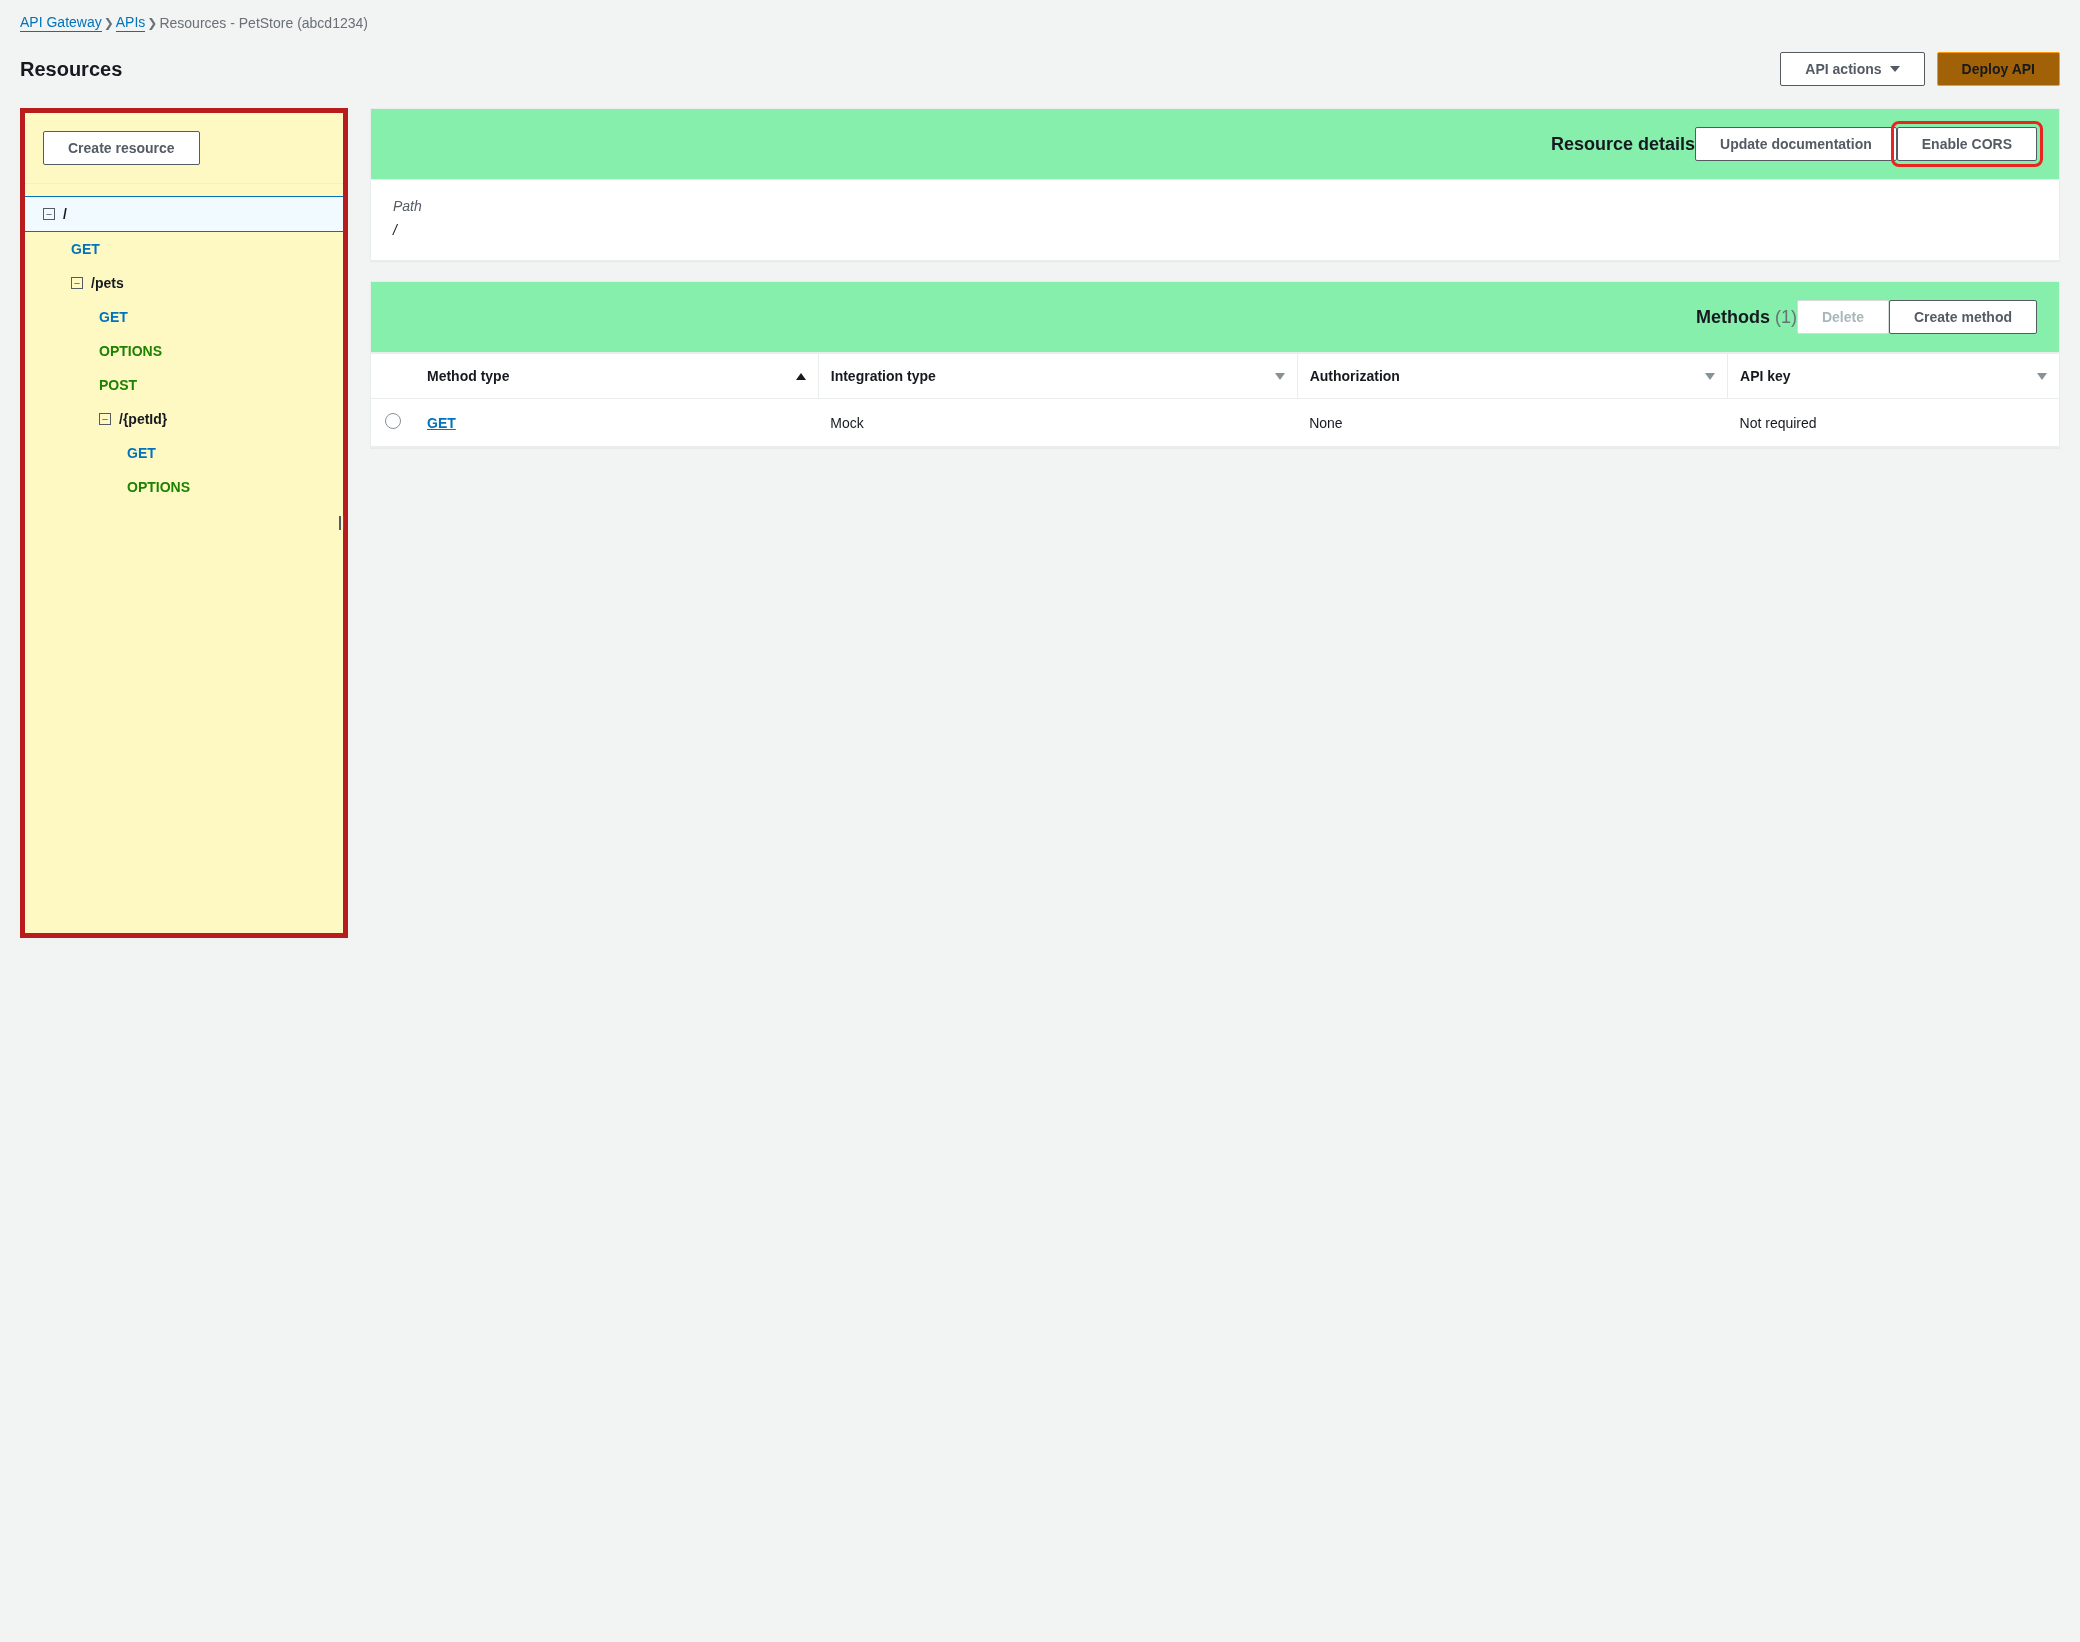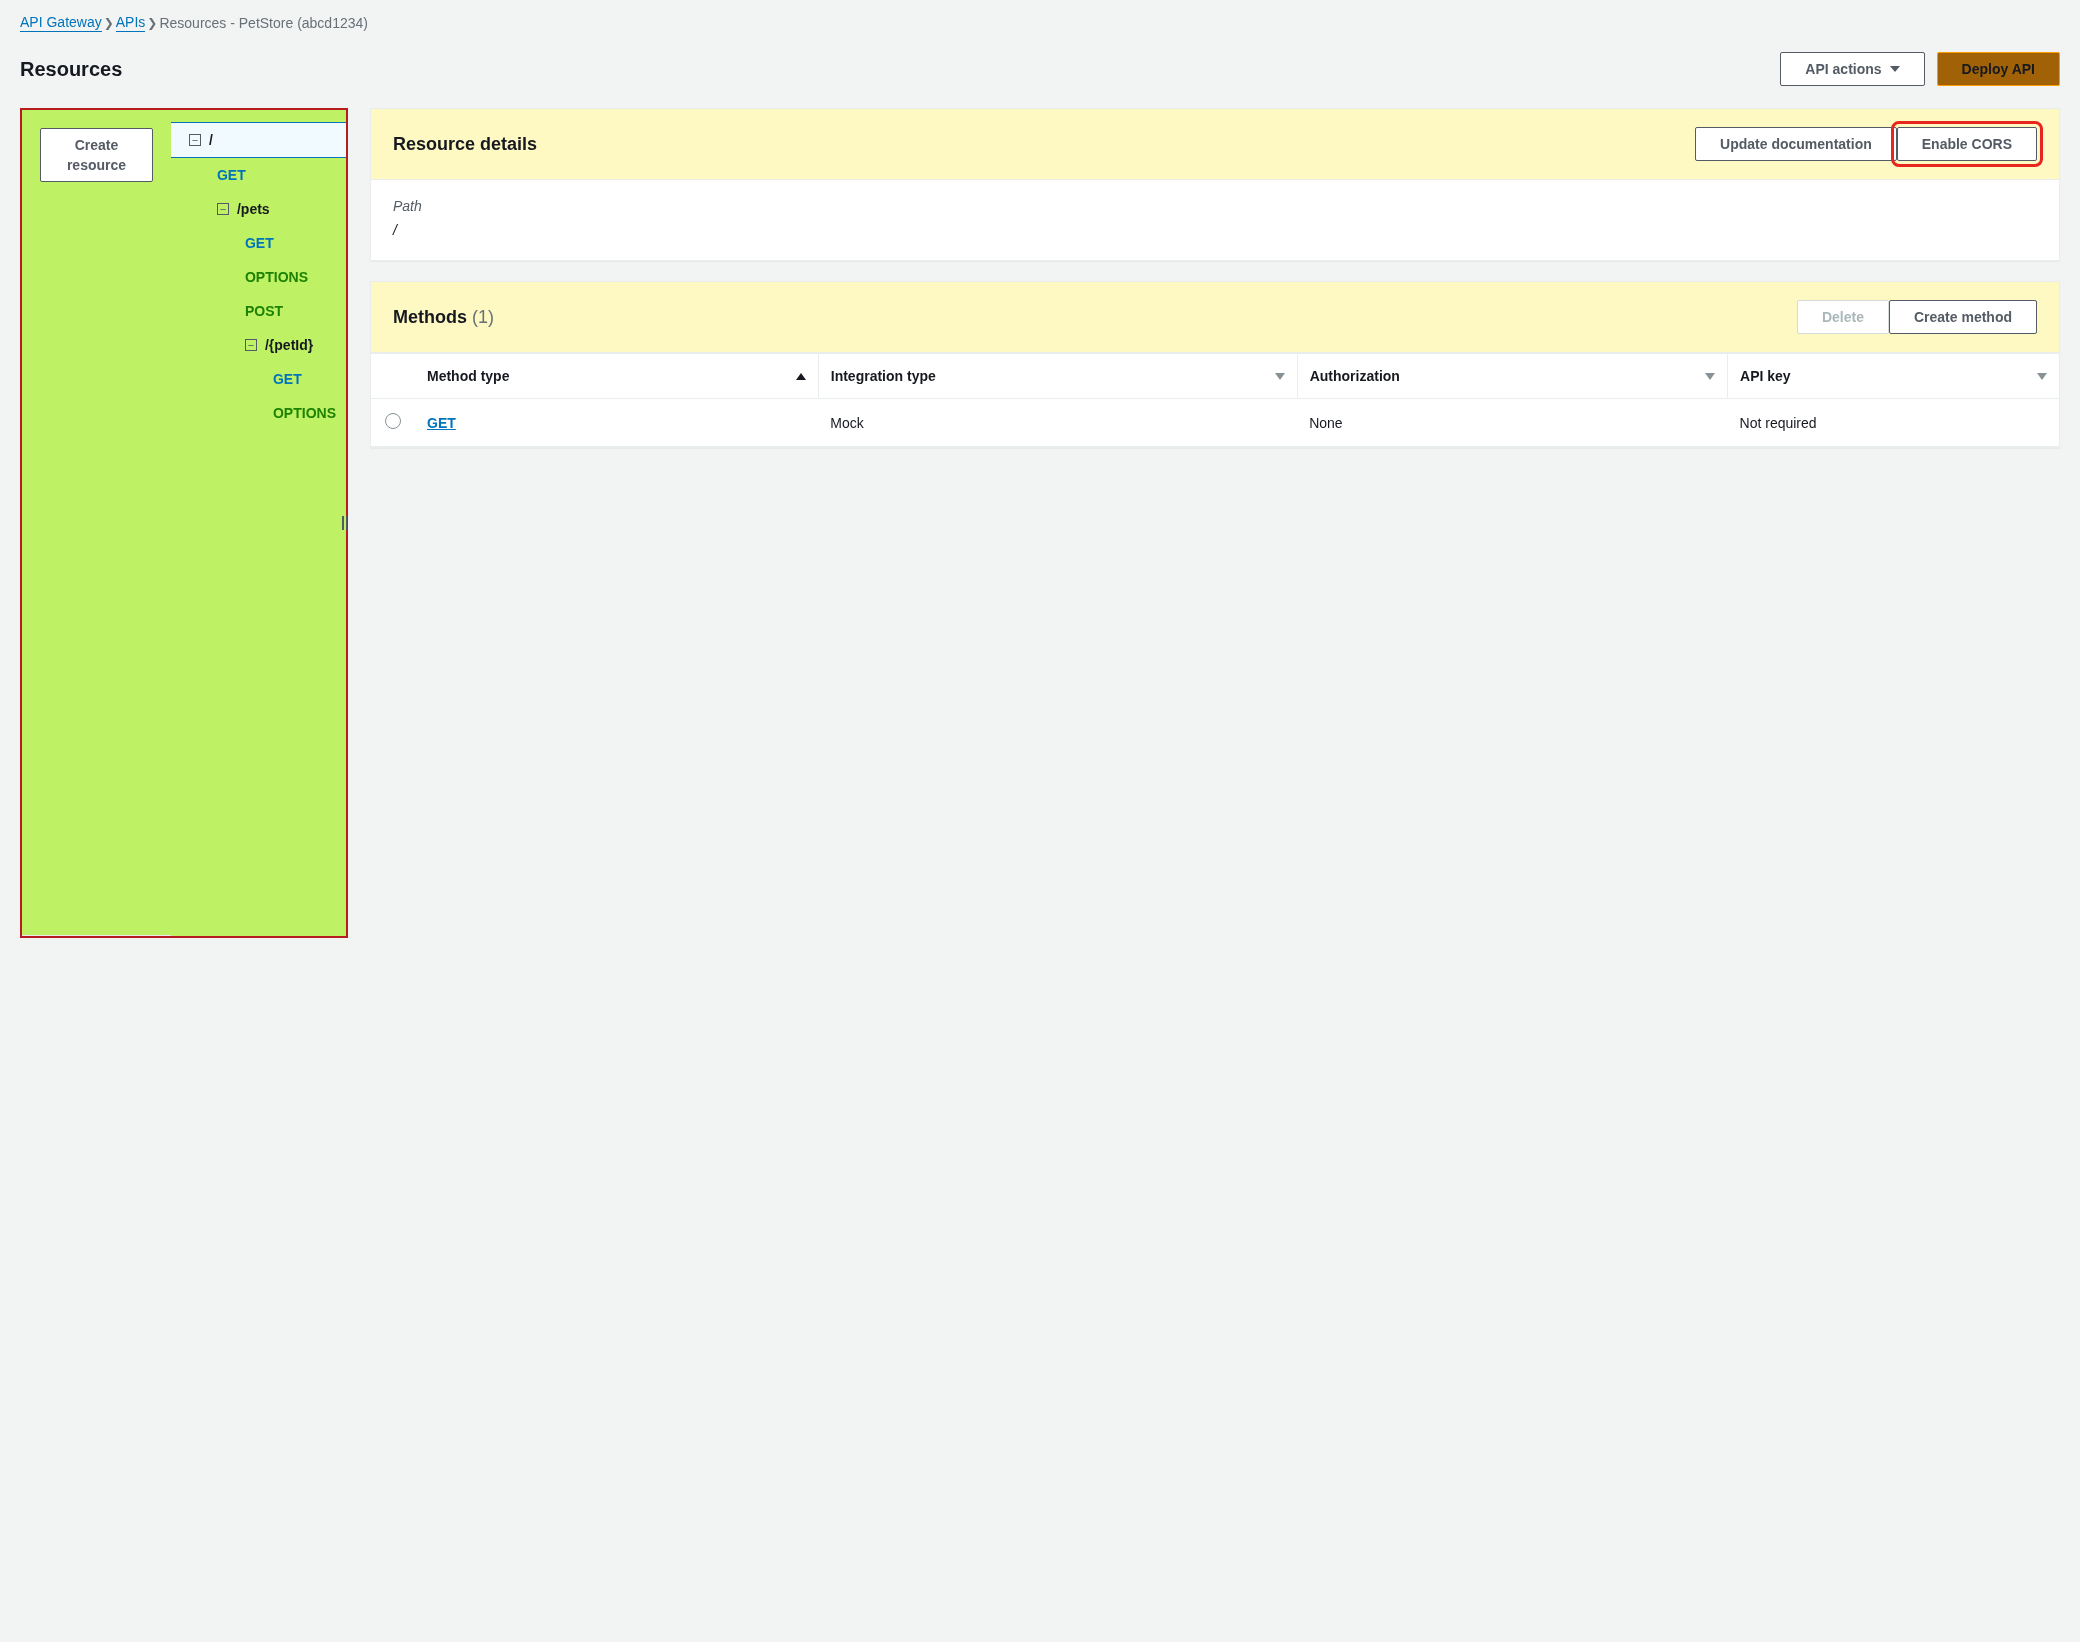--- a/index.html
+++ b/index.html
@@ -69,24 +69,24 @@
   border-top: 6px solid #545b64;
 }
 .btn-highlight {
   outline: 3px solid #e8261f;
   outline-offset: 3px;
 }
 
 .layout { display: flex; gap: 22px; align-items: stretch; }
 .sidebar {
   width: 328px;
-  background: #bef264;
-  border: 2px solid #b91c1c;
-  display: flex;
-  flex-direction: row;
+  background: #fef9c3;
+  border: 5px solid #b91c1c;
+  display: flex;
+  flex-direction: column;
   min-height: 830px;
   position: relative;
 }
 .sidebar-top { padding: 18px; border-bottom: 1px solid #eaeded; }
 .tree { padding: 12px 0 0 0; font-size: 14px; }
 .tree-row {
   display: flex;
   align-items: center;
   gap: 8px;
   padding: 6px 10px 6px 18px;
@@ -130,24 +130,24 @@
 
 .main { flex: 1; display: flex; flex-direction: column; gap: 20px; }
 .panel {
   background: #fff;
   border: 1px solid #eaeded;
   box-shadow: 0 1px 1px rgba(0,0,0,0.04);
 }
 .panel-header {
   display: flex;
   align-items: center;
-  justify-content: space-between;
+  justify-content: flex-end;
   padding: 18px 22px;
   border-bottom: 1px solid #eaeded;
-  background: #fef9c3;
+  background: #86efac;
 }
 .panel-title { font-size: 18px; font-weight: 700; }
 .panel-title .count { color: #687078; font-weight: 400; }
 .panel-header .actions { display: flex; gap: 0; }
 .panel-body { display: flex; }
 .detail-col {
   flex: 1;
   padding: 18px 12px 22px 22px;
   border-right: 1px solid #eaeded;
   font-style: italic;

